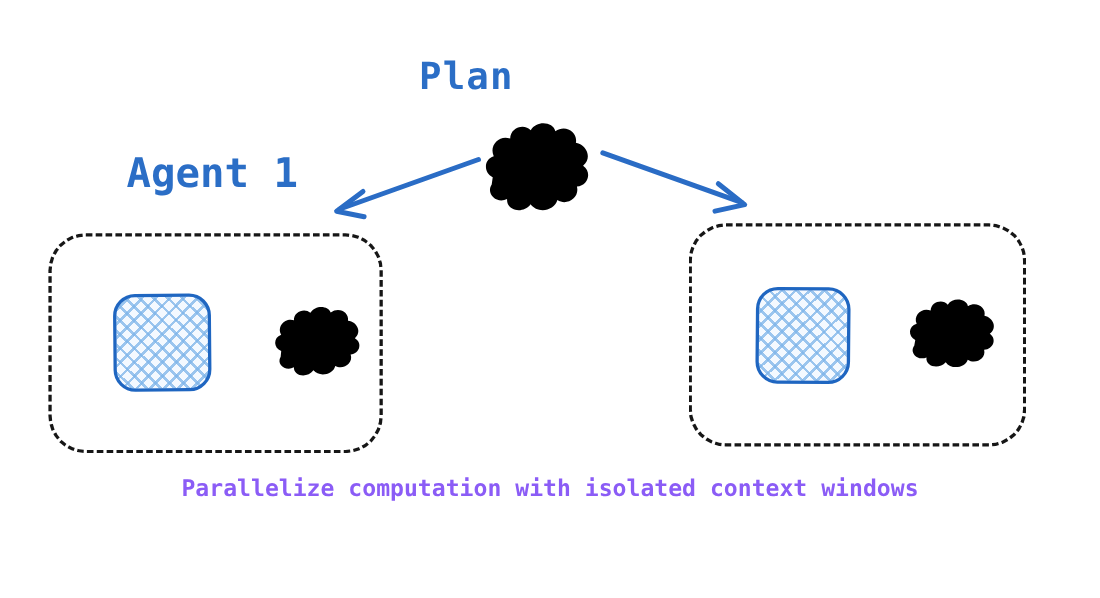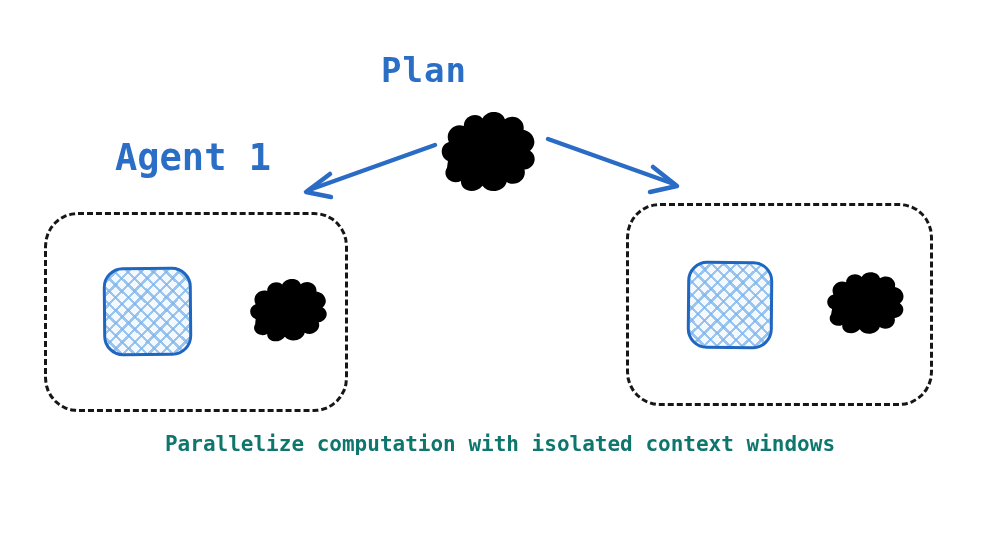--- a/index.html
+++ b/index.html
@@ -62,21 +62,21 @@
     stroke-width: 4.5;
     stroke-linecap: round;
     stroke-linejoin: round;
   }
 
   .caption {
     left: 0; top: 432px; width: 1000px;
     text-align: center;
     font-size: 21px;
     font-weight: 700;
-    color: #0f766e;
+    color: #8b5cf6;
   }
 </style>
 </head>
 <body>
 
 <div class="canvas">
 
   <svg width="0" height="0" style="position:absolute" aria-hidden="true">
     <defs>
       <g id="brain-shape">

